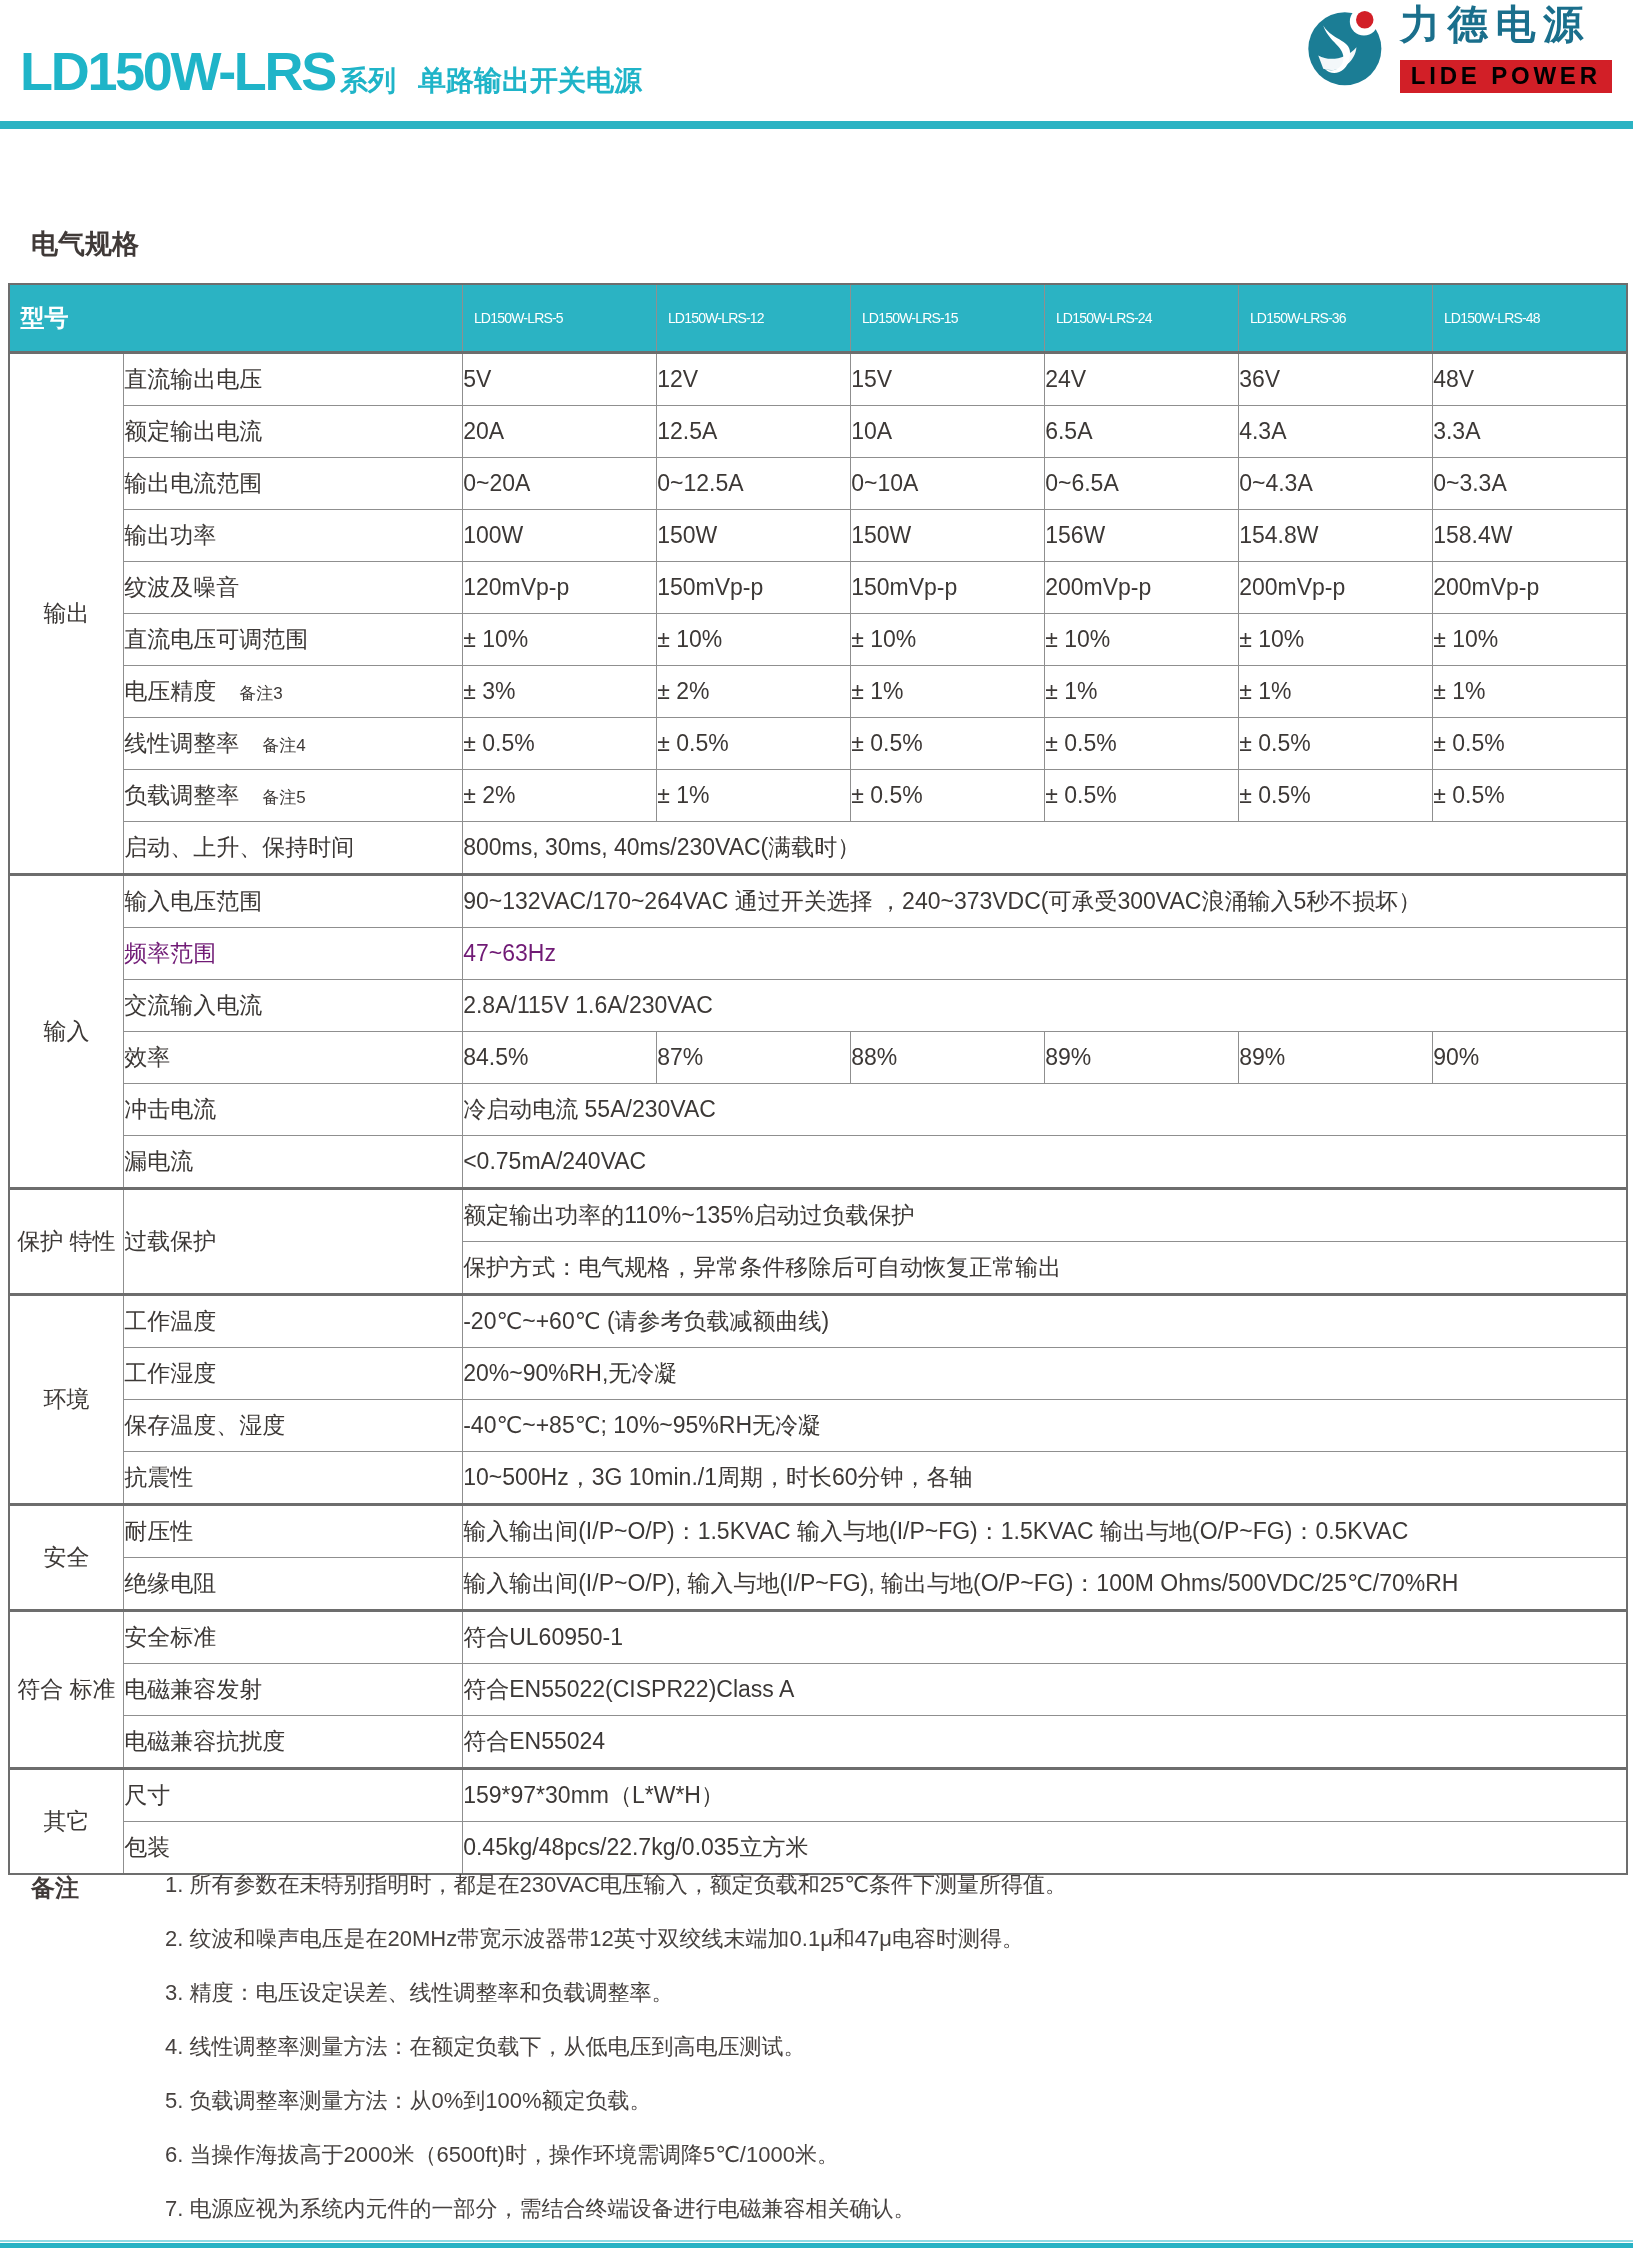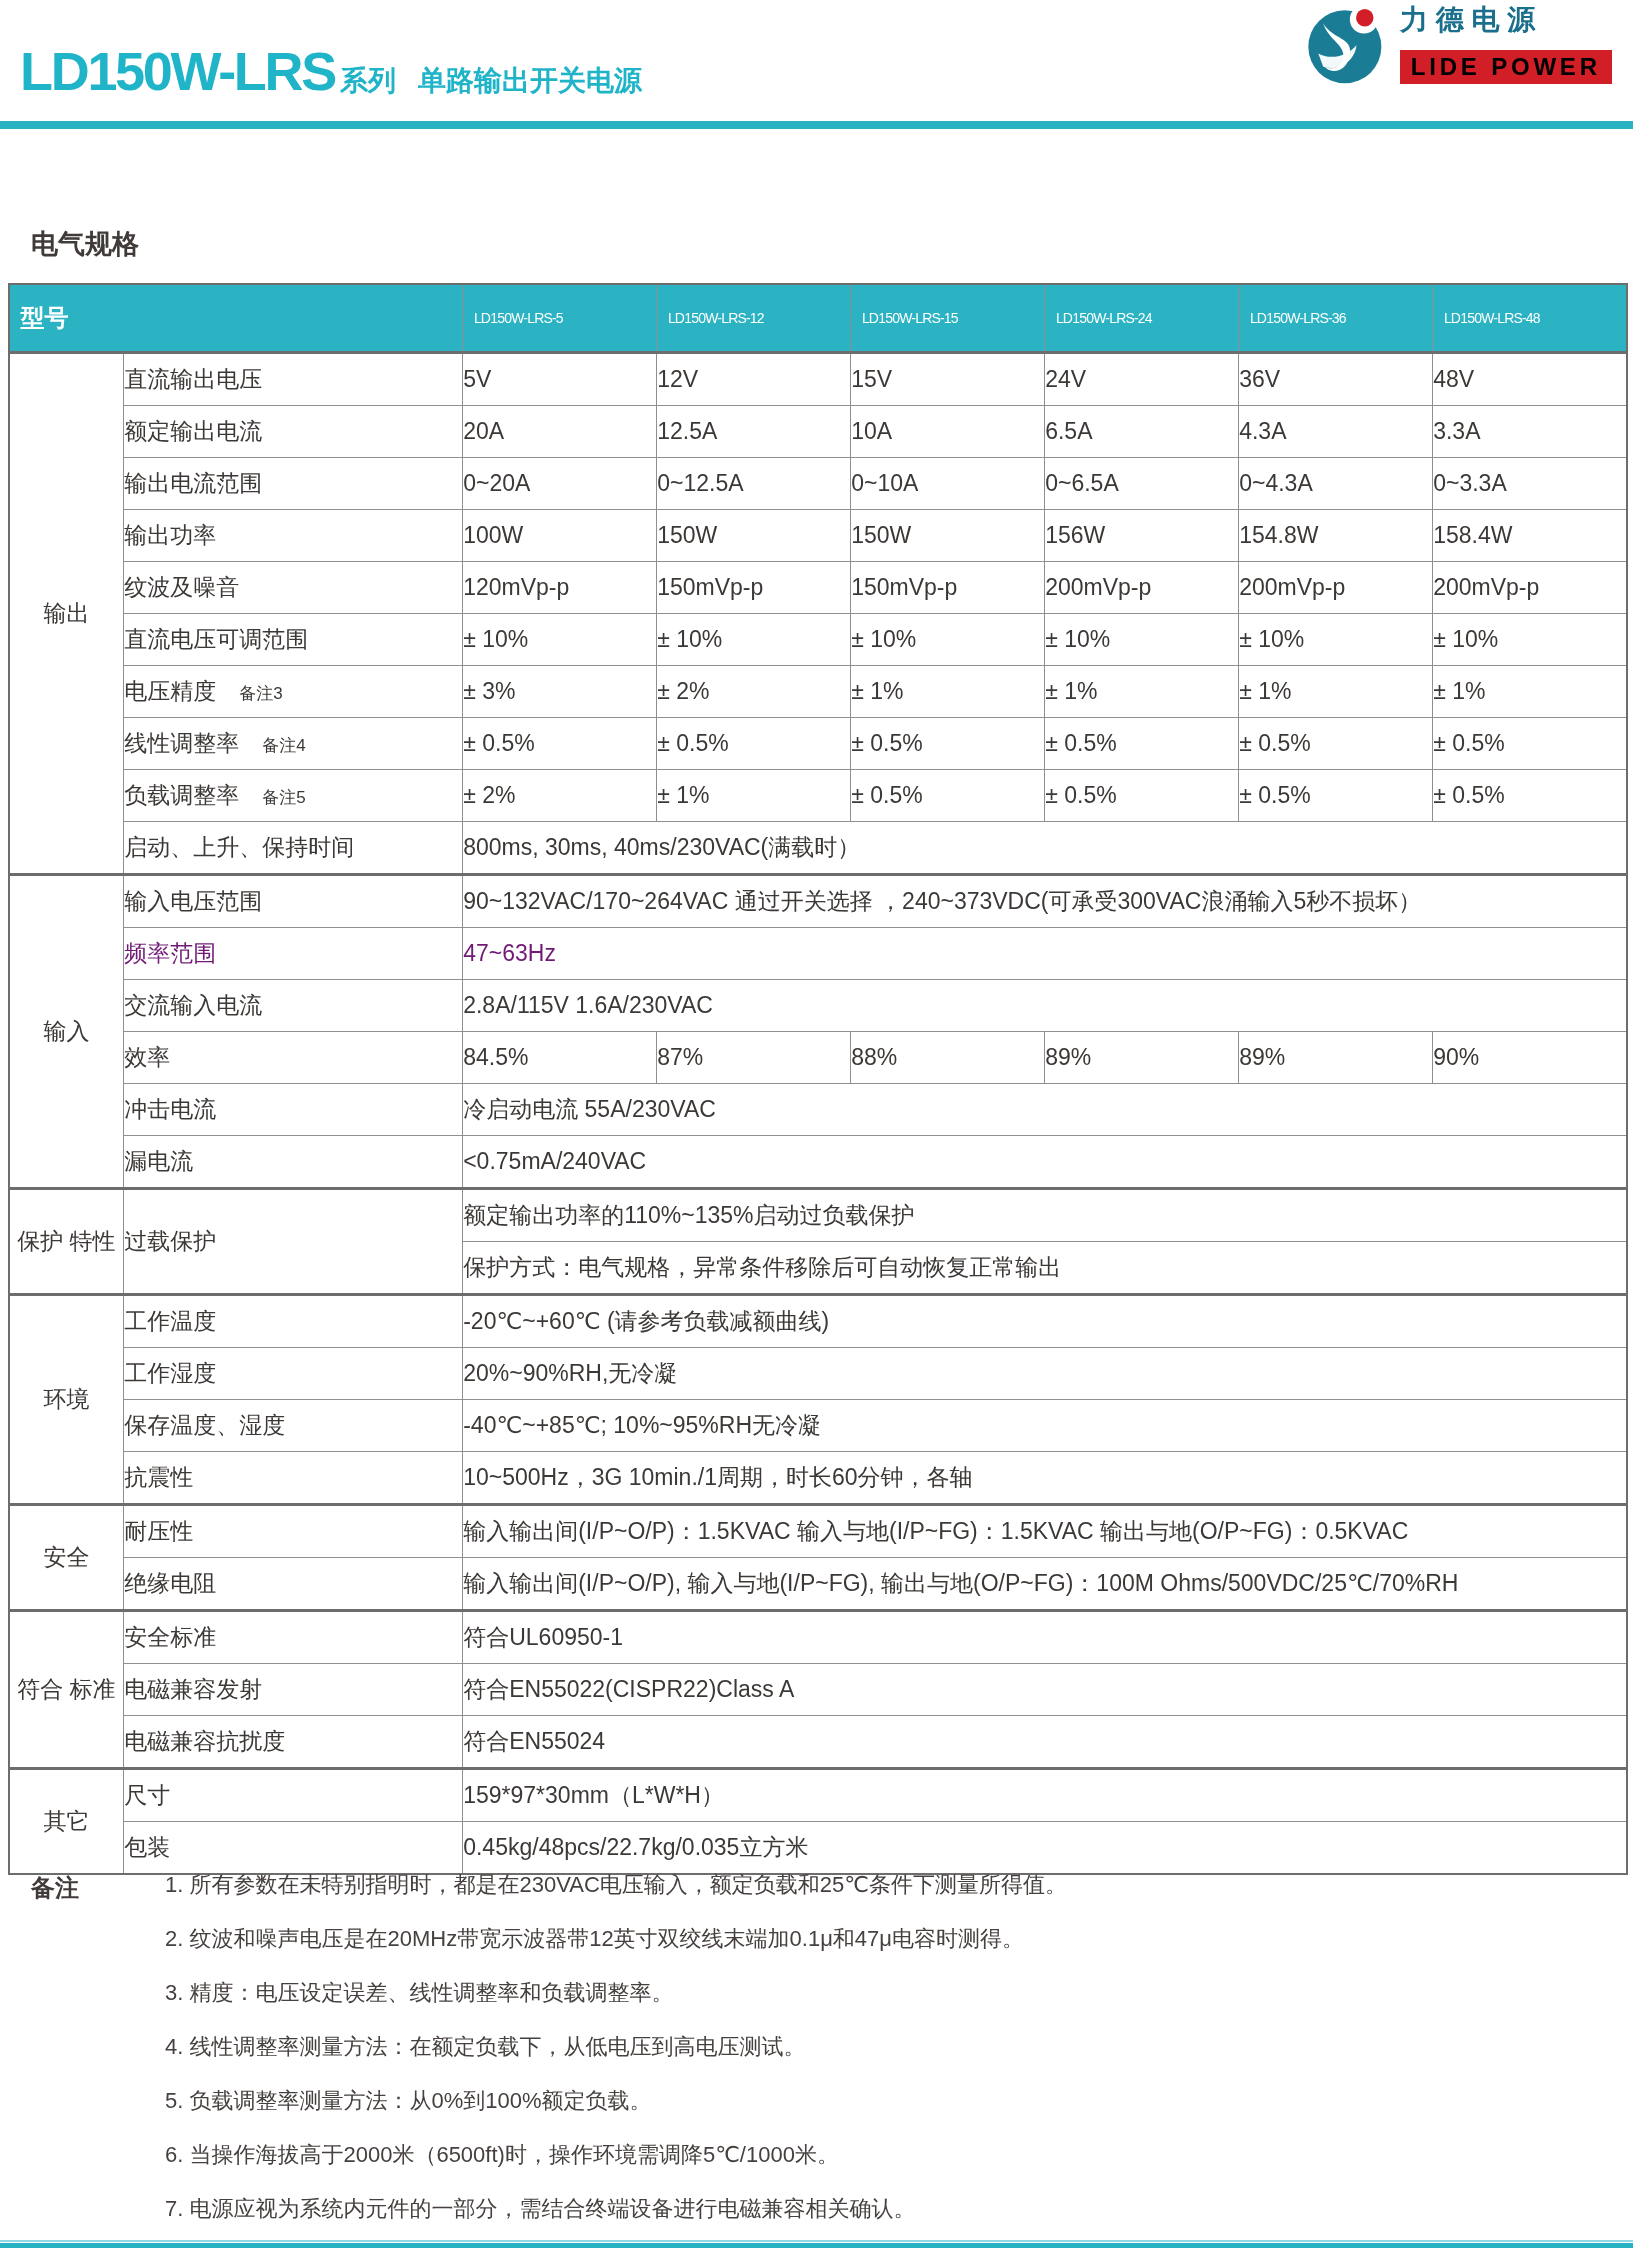--- a/index.html
+++ b/index.html
@@ -23,21 +23,21 @@
   .teal-bar-top{
     position:absolute;left:0;top:121px;width:1633px;height:8.4px;
     background:#2bb3c3;
   }
   .logo{
     position:absolute;right:21.5px;top:1.5px;
     display:flex;align-items:center;gap:12.3px;
   }
   .logo-text{display:flex;flex-direction:column;align-items:flex-start;}
   .logo-cn{
-    font-size:28px;font-weight:bold;color:#1a6f8c;letter-spacing:7.7px;
+    font-size:40px;font-weight:bold;color:#1a6f8c;letter-spacing:7.7px;
     line-height:1.1;white-space:nowrap;
   }
   .logo-en{
     margin-top:14px;background:#d21f27;color:#000000;
     font-size:24px;font-weight:bold;letter-spacing:3.8px;
     padding:2.3px 10.7px 3.1px 10.7px;white-space:nowrap;
   }
   
   .sec-heading{
     position:absolute;left:31px;top:226px;

